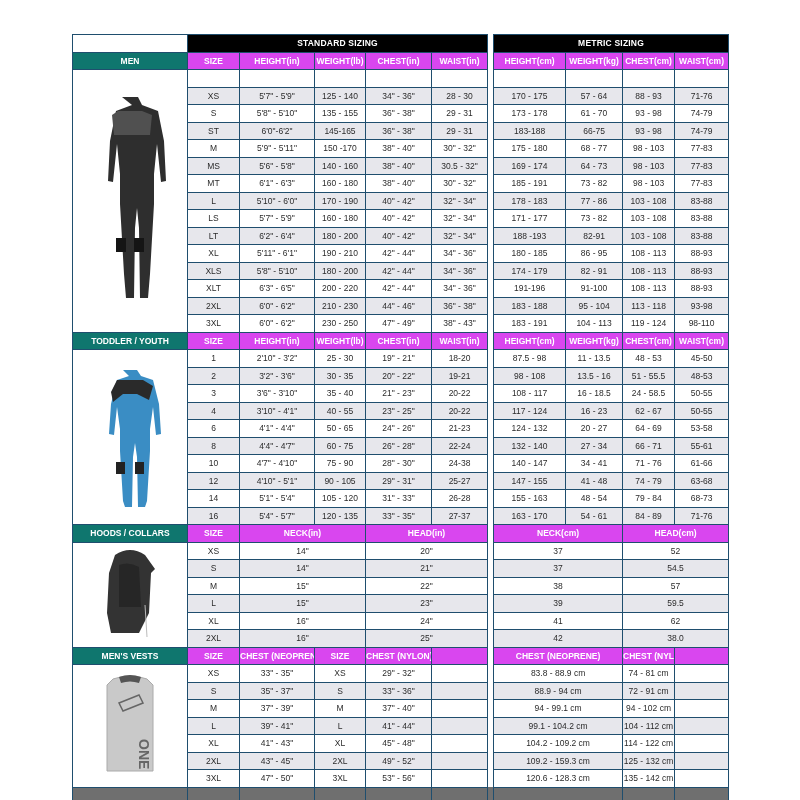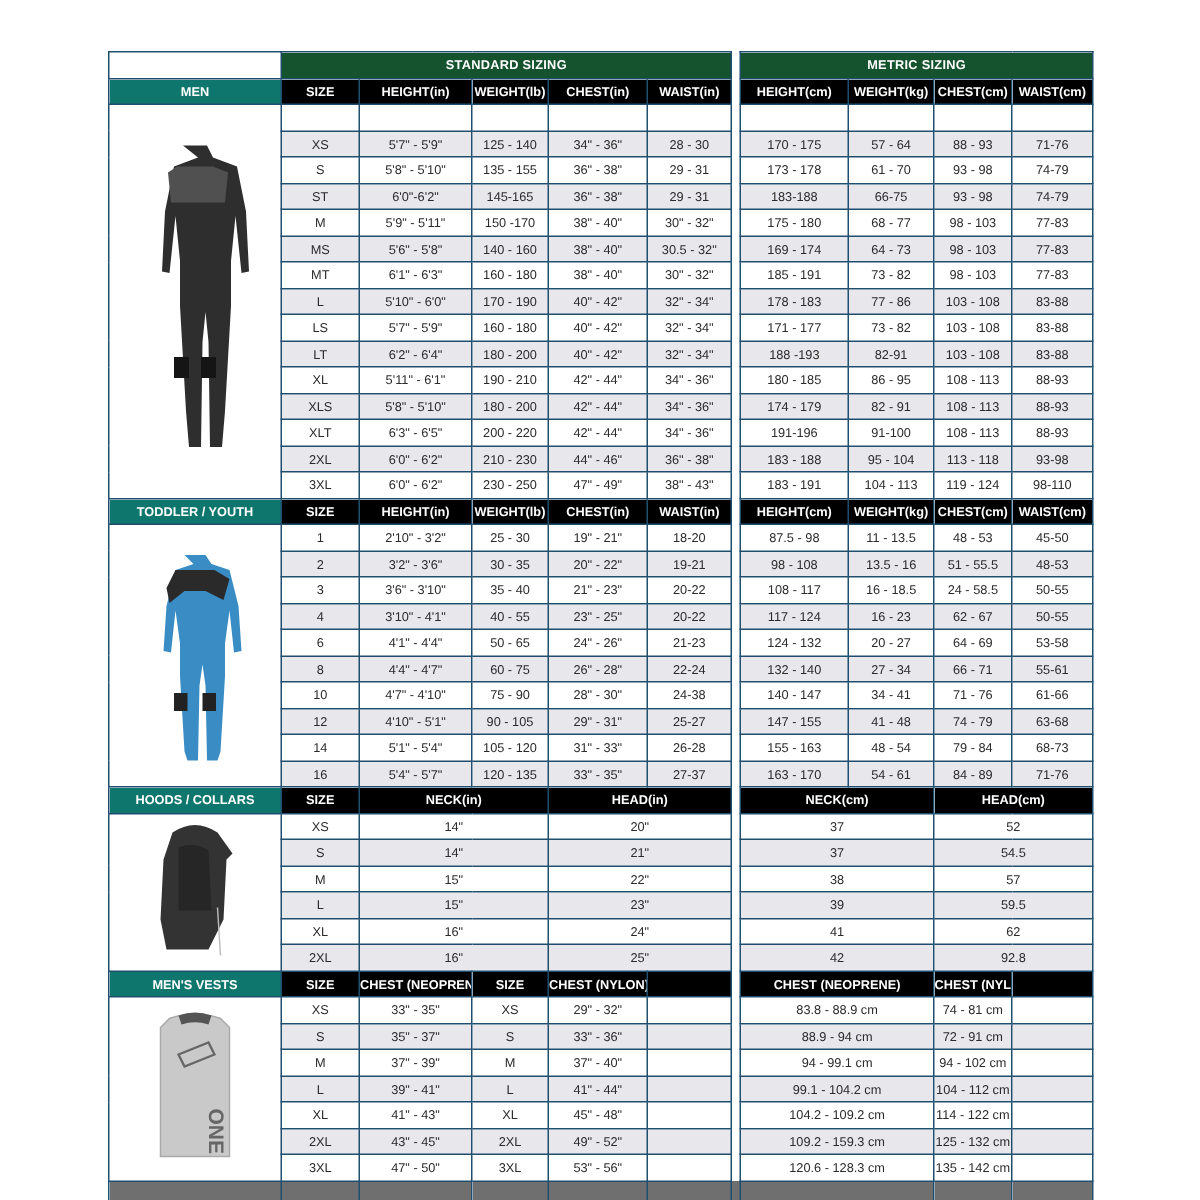--- a/index.html
+++ b/index.html
@@ -1,21 +1,21 @@
 <!DOCTYPE html>
 <html><head>
 <meta charset="utf-8">
 <style>
   html, body { margin:0; padding:0; background:#ffffff; }
   body { width:800px; height:800px; position:relative; font-family:"Liberation Sans", sans-serif; overflow:hidden; }
   .chart { position:absolute; left:72px; top:34px; width:656px; }
   table { border-collapse:collapse; table-layout:fixed; font-size:8.5px; color:#2b2b2b; }
   td, th { border:1.5px solid #1f4e6e; text-align:center; padding:0; height:16.5px; white-space:nowrap; overflow:hidden; }
-  .hdr-dark { background:#14532d; color:#fff; font-weight:bold; font-size:8.5px; letter-spacing:0.2px; }
-  .hdr-grey { background:#000000; color:#fff; font-weight:bold; font-size:8.5px; }
+  .hdr-dark { background:#000000; color:#fff; font-weight:bold; font-size:8.5px; letter-spacing:0.2px; }
+  .hdr-grey { background:#d946ef; color:#fff; font-weight:bold; font-size:8.5px; }
   .sec-label { background:#0f766e; color:#fff; font-weight:bold; font-size:8.5px; }
   .blank { background:#fff; border-left:1.5px solid #1f4e6e; border-top:1.5px solid #1f4e6e; }
   tr.alt td.v { background:#e7e7ec; }
   td.v { background:#fff; }
   td.img { background:#fff; vertical-align:middle; }
   .gap { border:none !important; background:#fff; width:6px; }
   .footer td { background:#6f6f6f; height:16px; }
   svg { display:block; margin:0 auto; }
 </style>
 </head>
@@ -442,21 +442,21 @@
           <td class="gap"></td>
           <td class="v" colspan="2">41</td>
           <td class="v" colspan="2">62</td>
         </tr>
         <tr class="alt">
           <td class="v">2XL</td>
           <td class="v" colspan="2">16"</td>
           <td class="v" colspan="2">25"</td>
           <td class="gap"></td>
           <td class="v" colspan="2">42</td>
-          <td class="v" colspan="2">92.8</td>
+          <td class="v" colspan="2">38.0</td>
         </tr>
         <tr>
           <td class="sec-label">MEN'S VESTS</td>
           <td class="hdr-grey">SIZE</td>
           <td class="hdr-grey">CHEST (NEOPRENE)</td>
           <td class="hdr-grey">SIZE</td>
           <td class="hdr-grey">CHEST (NYLON)</td>
           <td class="hdr-grey"></td>
           <td class="gap"></td>
           <td class="hdr-grey" colspan="2">CHEST (NEOPRENE)</td>

